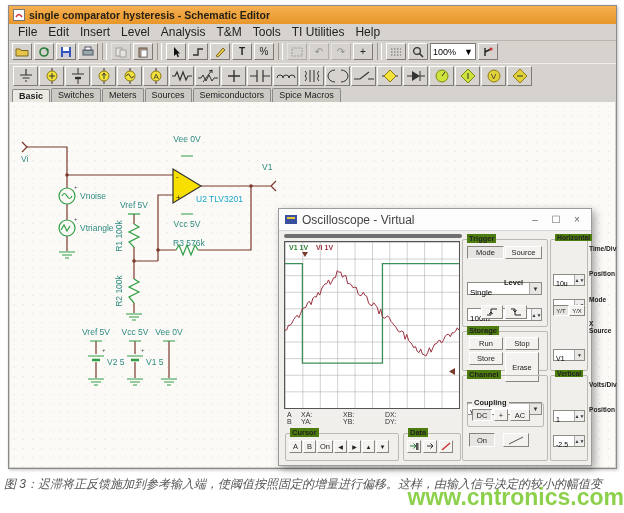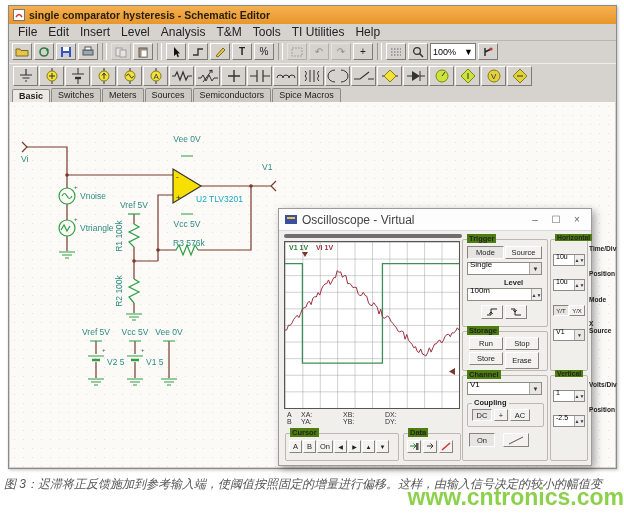--- a/index.html
+++ b/index.html
@@ -30,21 +30,21 @@
   .screen{position:absolute;left:5px;top:32px;width:174px;height:166px;background:#ffffff;border:1px solid #555;background-image:linear-gradient(to right,rgba(150,150,150,.45) 1px,transparent 1px),linear-gradient(to bottom,rgba(150,150,150,.45) 1px,transparent 1px);background-size:10% 10%;}
   .screen svg{position:absolute;left:0;top:0;width:100%;height:100%;}
   .legend{position:absolute;top:2px;left:4px;font-size:7px;font-weight:bold;display:flex;gap:8px;}
   .readout{position:absolute;left:8px;top:202px;width:172px;font-size:7px;color:#333;}
   .readout div{display:flex;}
   .readout span{width:42px;} .readout span:first-child{width:14px;}
   .grp{position:absolute;border:1px solid #bcb9b3;border-radius:2px;}
   .grp .gt{position:absolute;top:-6px;left:4px;background:#4d7c0f;font-size:7.5px;font-weight:bold;padding:0 2px;color:#222;white-space:nowrap;}
   .wbtn{border:1px solid #9a978f;background:#f3f2ef;border-color:#fff #88857e #88857e #fff;font-size:7.5px;color:#222;display:inline-flex;align-items:center;justify-content:center;box-sizing:border-box;}
   .wbtn.pressed{border-color:#88857e #fff #fff #88857e;background:#e7e5e1;}
-  .field{background:#fff;border:1px solid #8e8b84;font-size:8px;display:flex;align-items:flex-end;padding:5px 2px;box-sizing:border-box;position:relative;}
+  .field{background:#fff;border:1px solid #8e8b84;font-size:8px;display:flex;align-items:flex-start;padding:5px 2px;box-sizing:border-box;position:relative;margin-top:20px;}
   .spin{position:absolute;right:0;top:0;bottom:0;width:9px;border-left:1px solid #aaa;display:flex;flex-direction:column;align-items:center;justify-content:center;font-size:5px;line-height:4px;color:#333;background:#eee;}
   .dd{position:absolute;right:0;top:0;bottom:0;width:11px;border-left:1px solid #aaa;background:#e8e6e2;display:flex;align-items:center;justify-content:center;font-size:6px;color:#333;}
   .glabel{font-size:7.5px;font-weight:bold;color:#222;margin-left:36px;}
   .caption{position:absolute;left:0;top:477px;width:624px;font-size:12px;font-style:italic;color:#555;line-height:15px;}
   .caption .l1{padding-left:4px;}
   .caption .l2{text-align:center;}
   .wm{position:absolute;right:0px;top:484px;font-size:23px;font-weight:bold;color:rgba(120,200,45,.85);font-style:normal;letter-spacing:0px;}
 </style>
 </head>
 <body>
@@ -471,21 +471,21 @@
         <svg width="12" height="10">
           <path d="M1,2 H5 V8 H11 M5,5 l-1.7,-2 M5,5 l1.7,-2" stroke="#222" fill="none"></path>
         </svg>
       </span>
   </div>
   <div class="grp" style="left:183px;top:122px;width:84px;height:38px">
     <span class="gt">Storage</span>
     <span class="wbtn" style="position:absolute;left:6px;top:5px;width:34px;height:13px">Run</span>
     <span class="wbtn" style="position:absolute;left:42px;top:5px;width:34px;height:13px">Stop</span>
     <span class="wbtn" style="position:absolute;left:6px;top:20px;width:34px;height:13px">Store</span>
-    <span class="wbtn" style="position:absolute;left:42px;top:20px;width:34px;height:17px">Erase</span>
+    <span class="wbtn" style="position:absolute;left:42px;top:20px;width:34px;height:30px">Erase</span>
   </div>
   <div class="grp" style="left:183px;top:166px;width:84px;height:84px">
     <span class="gt">Channel</span>
     <div class="field" style="position:absolute;left:4px;top:6px;width:75px;height:13px">
         <span>V1</span>
         <span class="dd">▼</span>
       </div>
     <div class="grp" style="left:4px;top:27px;width:75px;height:22px">
       <span class="gt" style="background:#f0efec">Coupling</span>
       <span class="wbtn pressed" style="position:absolute;left:4px;top:5px;width:20px;height:12px">DC</span>

